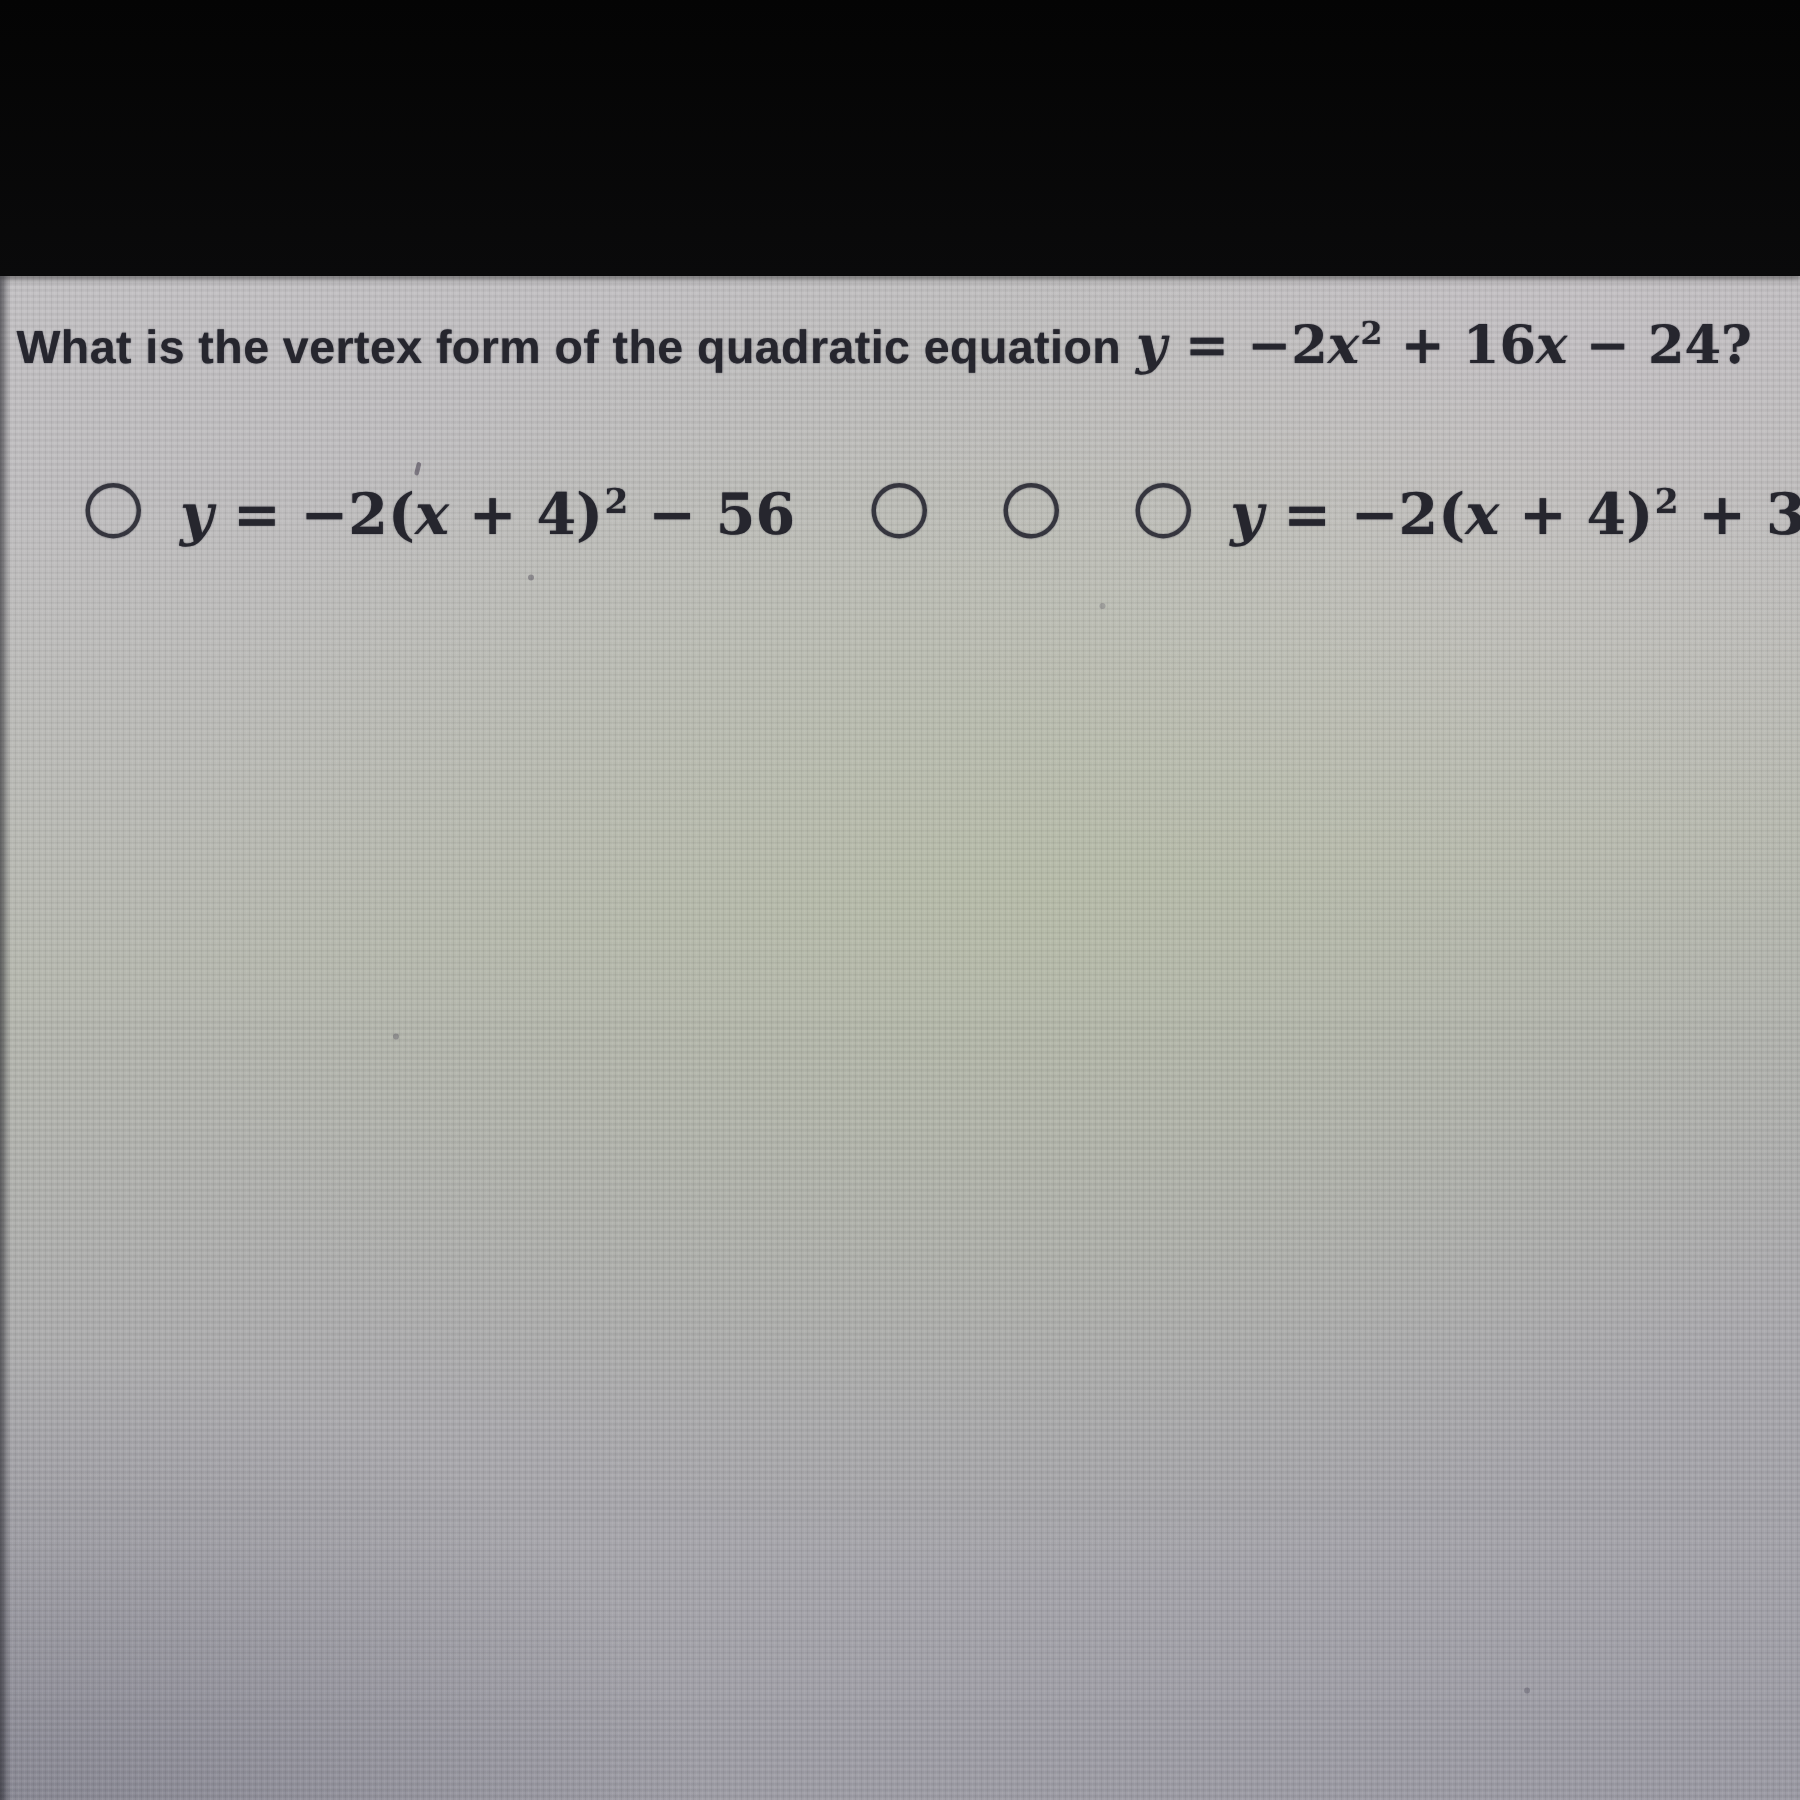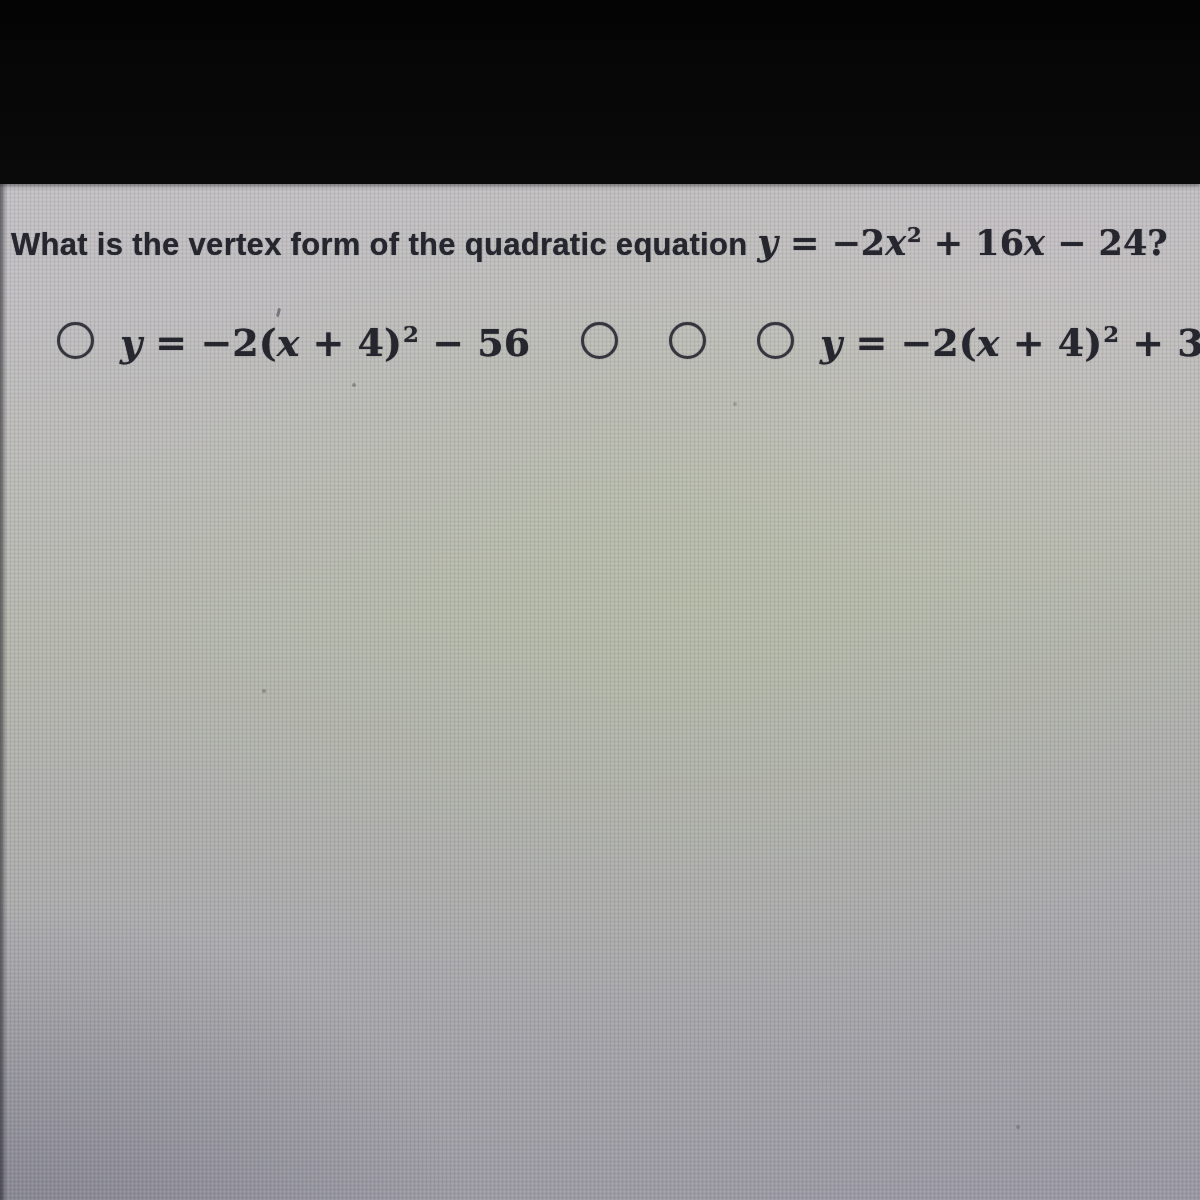--- a/index.html
+++ b/index.html
@@ -29,21 +29,21 @@
     z-index:3;
   }
   .topbar{
     position:absolute;top:0;left:0;right:0;height:184px;
     background:linear-gradient(180deg,#040404,#0a0a0b);
     box-shadow:0 2px 4px rgba(0,0,0,.4);
     z-index:2;
   }
   .content{position:absolute;inset:0;z-index:4;color:#26262e;}
   .question{
-    position:absolute;left:11px;top:222px;right:14px;
+    position:absolute;left:11px;top:210px;right:14px;
     white-space:nowrap;
     text-shadow:0 0 1px rgba(38,38,48,.75);
   }
   .qtext{
     font-family:"Liberation Sans",sans-serif;
     font-weight:700;font-size:31px;letter-spacing:.3px;
     vertical-align:baseline;
   }
   .math{
     font-family:"DejaVu Serif",serif;font-weight:700;

